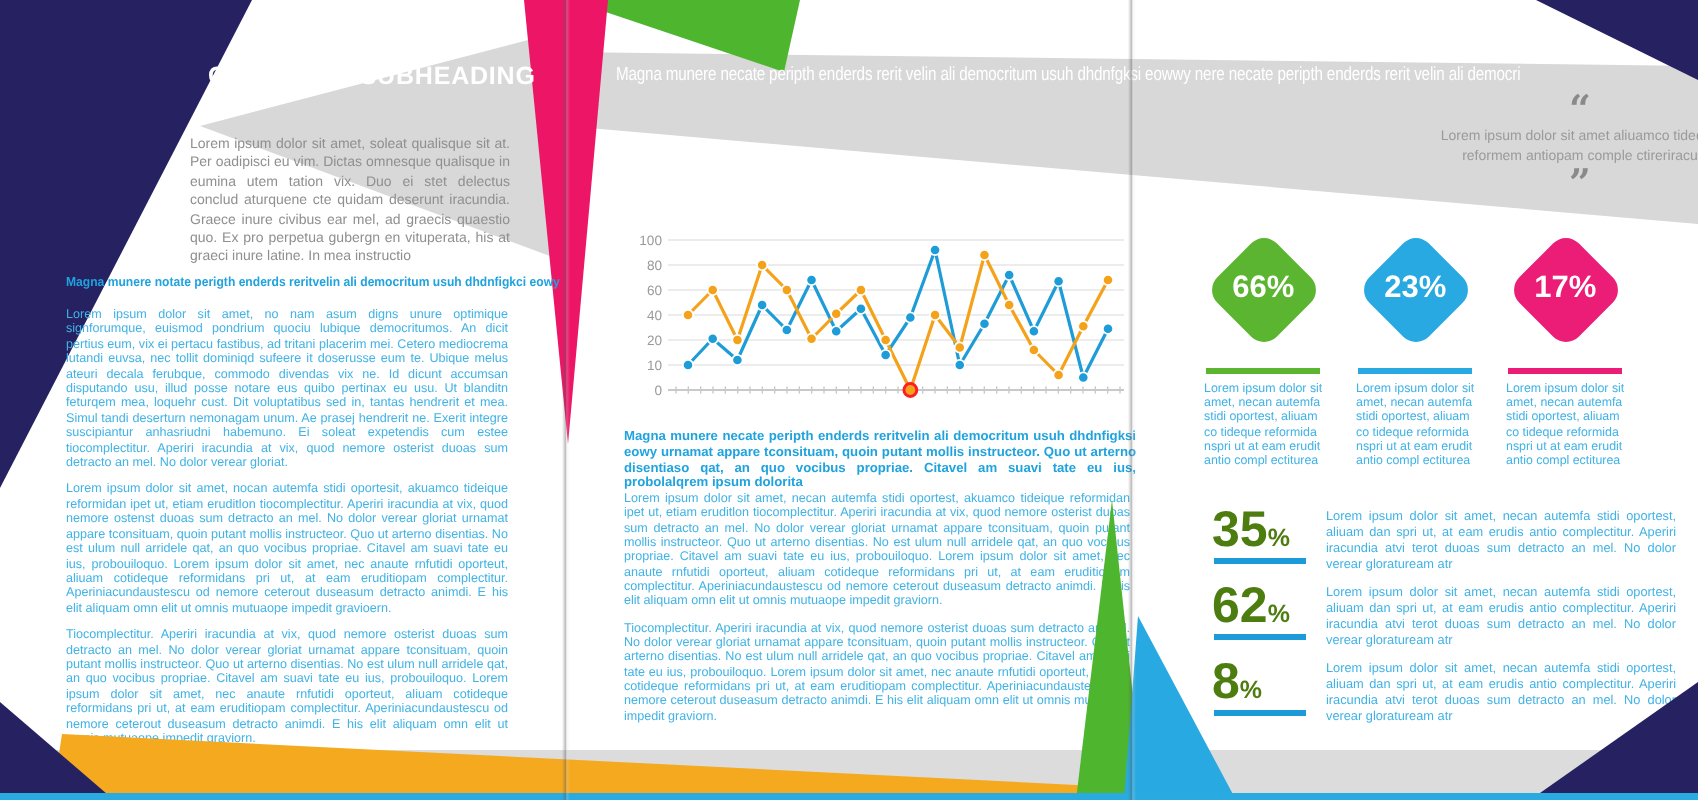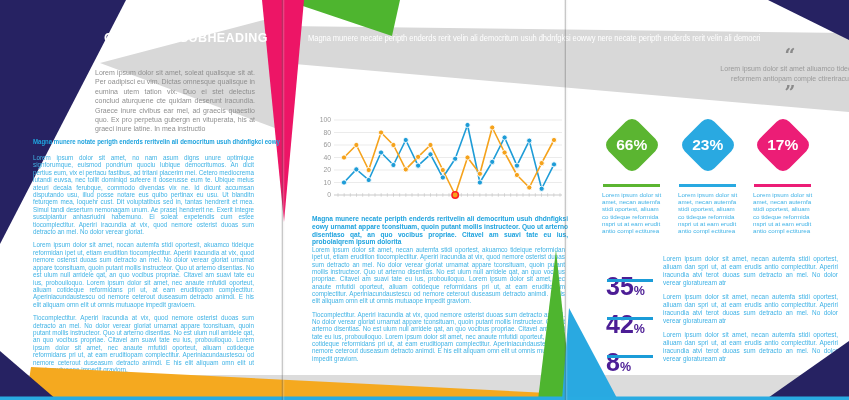--- a/index.html
+++ b/index.html
@@ -37,22 +37,22 @@
   .qmark{font-family:"DejaVu Serif",serif;font-size:19px;font-weight:bold;color:#8a8a8a;
     line-height:14px;display:block;}
   .qtext{font-size:7px;line-height:9.6px;color:#9a9a9a;margin:2px 0;}
   
   .diamond{position:absolute;width:42px;height:42px;border-radius:9px;
     transform:rotate(45deg);z-index:2;display:flex;align-items:center;justify-content:center;}
   .diamond .pct{transform:rotate(-45deg);color:#fff;font-size:15.5px;font-weight:bold;}
   .drule{position:absolute;height:2.5px;z-index:2;}
   .dtext{position:absolute;width:61px;font-size:6.2px;line-height:7.2px;color:#3fb2e6;z-index:2;}
   
-  .stat-num{position:absolute;color:#4c1d95;font-weight:bold;font-size:25px;
-    line-height:22px;z-index:2;white-space:nowrap;margin-top:21px;}
+  .stat-num{position:absolute;color:#4d7c0f;font-weight:bold;font-size:25px;
+    line-height:22px;z-index:2;white-space:nowrap;}
   .stat-num .unit{font-size:12.5px;font-weight:bold;}
   .stat-rule{position:absolute;width:46px;height:3px;background:#1b9cd8;z-index:2;}
   .stat-text{position:absolute;left:663px;width:175px;font-size:6.4px;line-height:8.1px;
     color:#3fb2e6;text-align:justify;z-index:2;}
   
   .fold{position:absolute;top:0;width:4px;height:400px;z-index:5;
     background:linear-gradient(90deg,rgba(255,255,255,0) 0%,rgba(90,90,90,.40) 45%,rgba(220,220,220,.25) 60%,rgba(255,255,255,0) 100%);}
 </style>
 </head>
 <body>
@@ -198,21 +198,21 @@
   <div class="drule" style="left: 679px; top: 184px; width: 57px; background-color: rgb(41, 169, 225);"></div>
   <div class="drule" style="left: 754px; top: 184px; width: 57px; background-color: rgb(236, 29, 118);"></div>
   <div class="dtext" style="left:602px;top:191px;">Lorem ipsum dolor sit amet, necan autemfa stidi oportest, aliuam co tideque reformida nspri ut at eam erudit antio compl ectiturea</div>
   <div class="dtext" style="left:678px;top:191px;">Lorem ipsum dolor sit amet, necan autemfa stidi oportest, aliuam co tideque reformida nspri ut at eam erudit antio compl ectiturea</div>
   <div class="dtext" style="left:753px;top:191px;">Lorem ipsum dolor sit amet, necan autemfa stidi oportest, aliuam co tideque reformida nspri ut at eam erudit antio compl ectiturea</div>
 
   <div class="stat-num" style="left:606px;top:254px;"><span>35</span><span class="unit">%</span></div>
   <div class="stat-rule" style="left:607px;top:279px;"></div>
   <div class="stat-text" style="top:255px;">Lorem ipsum dolor sit amet, necan autemfa stidi oportest, aliuam dan spri ut, at eam erudis antio complectitur. Aperiri iracundia atvi terot duoas sum detracto an mel. No dolor verear gloratuream atr</div>
 
-  <div class="stat-num" style="left:606px;top:292px;"><span>42</span><span class="unit">%</span></div>
+  <div class="stat-num" style="left:606px;top:292px;"><span>62</span><span class="unit">%</span></div>
   <div class="stat-rule" style="left:607px;top:317px;"></div>
   <div class="stat-text" style="top:293px;">Lorem ipsum dolor sit amet, necan autemfa stidi oportest, aliuam dan spri ut, at eam erudis antio complectitur. Aperiri iracundia atvi terot duoas sum detracto an mel. No dolor verear gloratuream atr</div>
 
   <div class="stat-num" style="left:606px;top:330px;"><span>8</span><span class="unit">%</span></div>
   <div class="stat-rule" style="left:607px;top:355px;"></div>
   <div class="stat-text" style="top:331px;">Lorem ipsum dolor sit amet, necan autemfa stidi oportest, aliuam dan spri ut, at eam erudis antio complectitur. Aperiri iracundia atvi terot duoas sum detracto an mel. No dolor verear gloratuream atr</div>
 
   <svg class="decor front" width="849" height="400" viewBox="0 0 849 400">
     <rect x="0" y="375" width="849" height="25" fill="var(--band_gray)"></rect>
     <polygon points="26,400 31,367 548,393 548,400" fill="var(--yellow)"></polygon>

